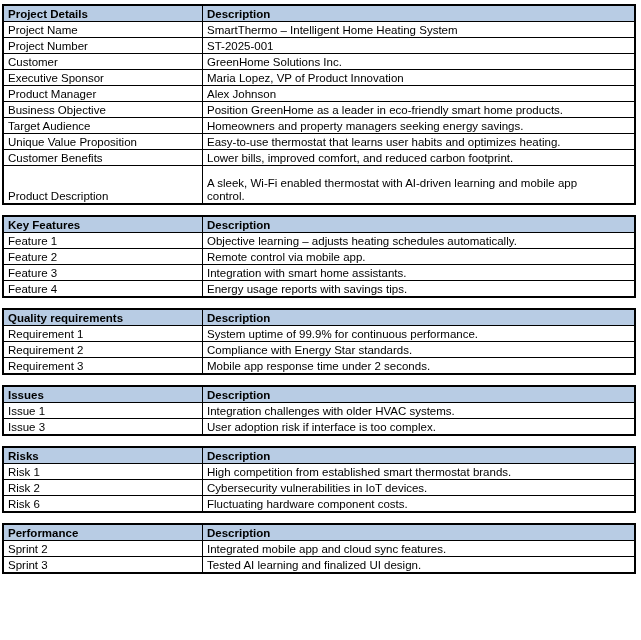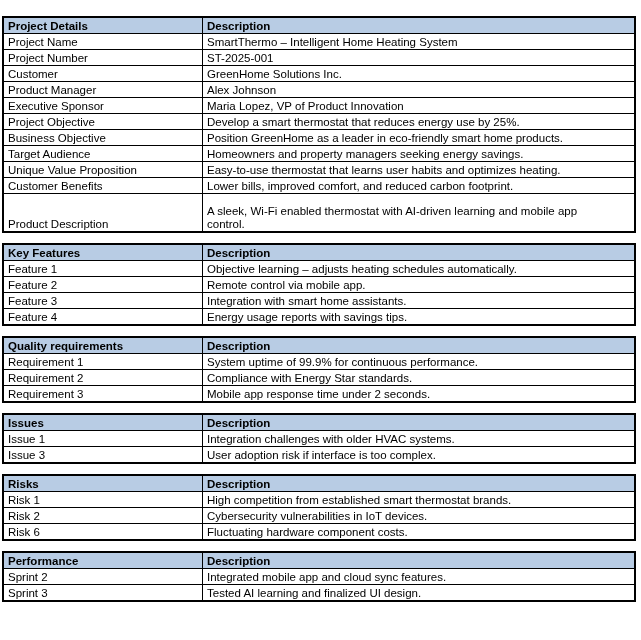--- a/index.html
+++ b/index.html
@@ -4,21 +4,21 @@
 <style>
   html, body {
     margin: 0;
     padding: 0;
     background: #ffffff;
   }
   .page {
     width: 641px;
     height: 640px;
     box-sizing: border-box;
-    padding: 16px 3px 0 2px;
+    padding: 4px 3px 0 2px;
     background: #ffffff;
     font-family: "Liberation Sans", sans-serif;
     color: #000000;
   }
   table.tbl {
     border-collapse: collapse;
     table-layout: fixed;
     width: 634px;
     margin: 0 0 10px 0;
     border: 2px solid #000000;
@@ -67,32 +67,28 @@
         </tr>
         <tr>
           <td class="c1"><span>Project Number</span></td>
           <td><span>ST-2025-001</span></td>
         </tr>
         <tr>
           <td class="c1"><span>Customer</span></td>
           <td><span>GreenHome Solutions Inc.</span></td>
         </tr>
         <tr>
+          <td class="c1"><span>Executive Sponsor</span></td>
+          <td><span>Maria Lopez, VP of Product Innovation</span></td>
+        </tr>
+        <tr>
           <td class="c1"><span>Product Manager</span></td>
           <td><span>Alex Johnson</span></td>
         </tr>
         <tr>
-          <td class="c1"><span>Executive Sponsor</span></td>
-          <td><span>Maria Lopez, VP of Product Innovation</span></td>
-        </tr>
-        <tr>
-          <td class="c1"><span>Project Objective</span></td>
-          <td><span>Develop a smart thermostat that reduces energy use by 25%.</span></td>
-        </tr>
-        <tr>
           <td class="c1"><span>Business Objective</span></td>
           <td><span>Position GreenHome as a leader in eco-friendly smart home products.</span></td>
         </tr>
         <tr>
           <td class="c1"><span>Target Audience</span></td>
           <td><span>Homeowners and property managers seeking energy savings.</span></td>
         </tr>
         <tr>
           <td class="c1"><span>Unique Value Proposition</span></td>
           <td><span>Easy-to-use thermostat that learns user habits and optimizes heating.</span></td>

